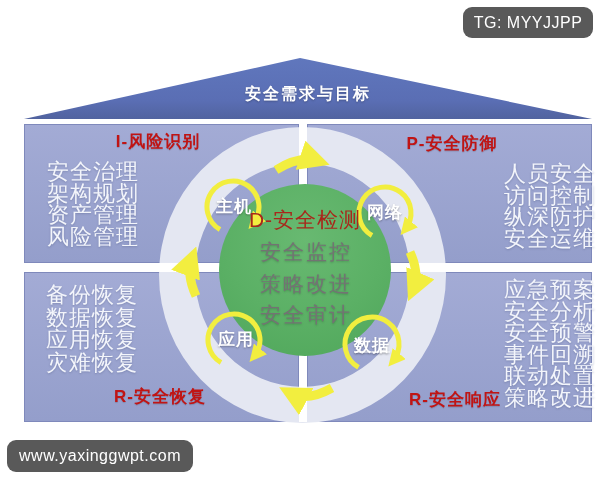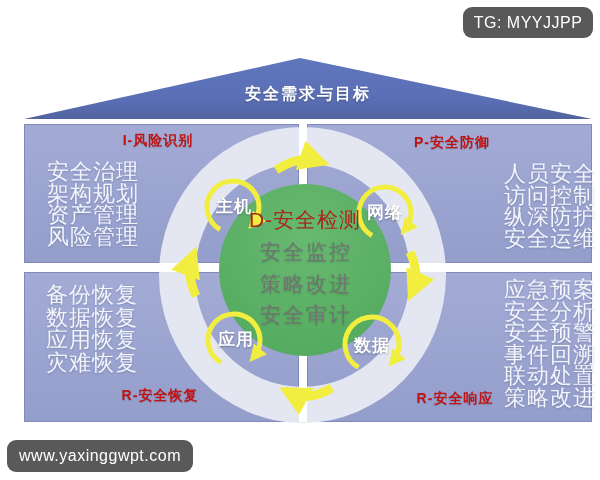--- a/index.html
+++ b/index.html
@@ -25,21 +25,21 @@
 
   
   .ring{left:159px;top:127px;width:287px;height:296px;border:36px solid #e4e7f2;
         border-radius:50%;box-sizing:border-box;background:transparent;}
   .bar-v{left:299px;top:124px;width:8px;height:298px;background:#ffffff;}
   .bar-h{left:24px;top:263px;width:568px;height:9px;background:#ffffff;}
   .core{left:219px;top:184px;width:172px;height:172px;border-radius:50%;
         background:radial-gradient(circle at 50% 32%,#68b971 0%,#5bb065 55%,#4fa65a 100%);}
 
   
-  .qhead{color:#c01414;font-size:14px;font-weight:bold;letter-spacing:1px;
+  .qhead{color:#c01414;font-size:17px;font-weight:bold;letter-spacing:1px;
          transform:translate(-50%,-50%);white-space:nowrap;text-shadow:0 1px 1px rgba(0,0,0,.15);}
   .qlist{color:#f3f5fb;font-size:22px;letter-spacing:1px;white-space:nowrap;
          text-shadow:0 1px 2px rgba(40,50,90,.25);}
   .qlist div{height:21.5px;line-height:21.5px;}
   .qlist.six div{height:21.6px;line-height:21.6px;}
   .core-title{color:#a8281b;font-size:21px;font-weight:normal;letter-spacing:1px;
          transform:translate(-50%,-50%);white-space:nowrap;}
   .core-item{color:#737373;font-size:21px;letter-spacing:2px;transform:translate(-50%,-50%);
          white-space:nowrap;text-shadow:0 1px 2px rgba(0,60,20,.25);}
   .node-label{color:#ffffff;font-size:17px;font-weight:bold;letter-spacing:1px;
@@ -133,21 +133,21 @@
     <div>安全分析</div>
     <div>安全预警</div>
     <div>事件回溯</div>
     <div>联动处置</div>
     <div>策略改进</div>
   </div>
 
   <div class="abs node-label" style="left:234px;top:206px;">主机</div>
   <div class="abs node-label" style="left:385px;top:212px;">网络</div>
   <div class="abs node-label" style="left:236px;top:339px;">应用</div>
-  <div class="abs node-label" style="left:372px;top:345px;">数据</div>
+  <div class="abs node-label" style="left:372px;top:345px;text-decoration:underline;">数据</div>
 
   <div class="abs core-title" style="left:305px;top:220px;">D-安全检测</div>
   <div class="abs core-item" style="left:306px;top:252px;">安全监控</div>
   <div class="abs core-item" style="left:306px;top:284px;">策略改进</div>
   <div class="abs core-item" style="left:306px;top:315px;">安全审计</div>
 
   <div class="abs badge tg">TG: MYYJJPP</div>
   <div class="abs badge site">www.yaxinggwpt.com</div>
 
 </div>

